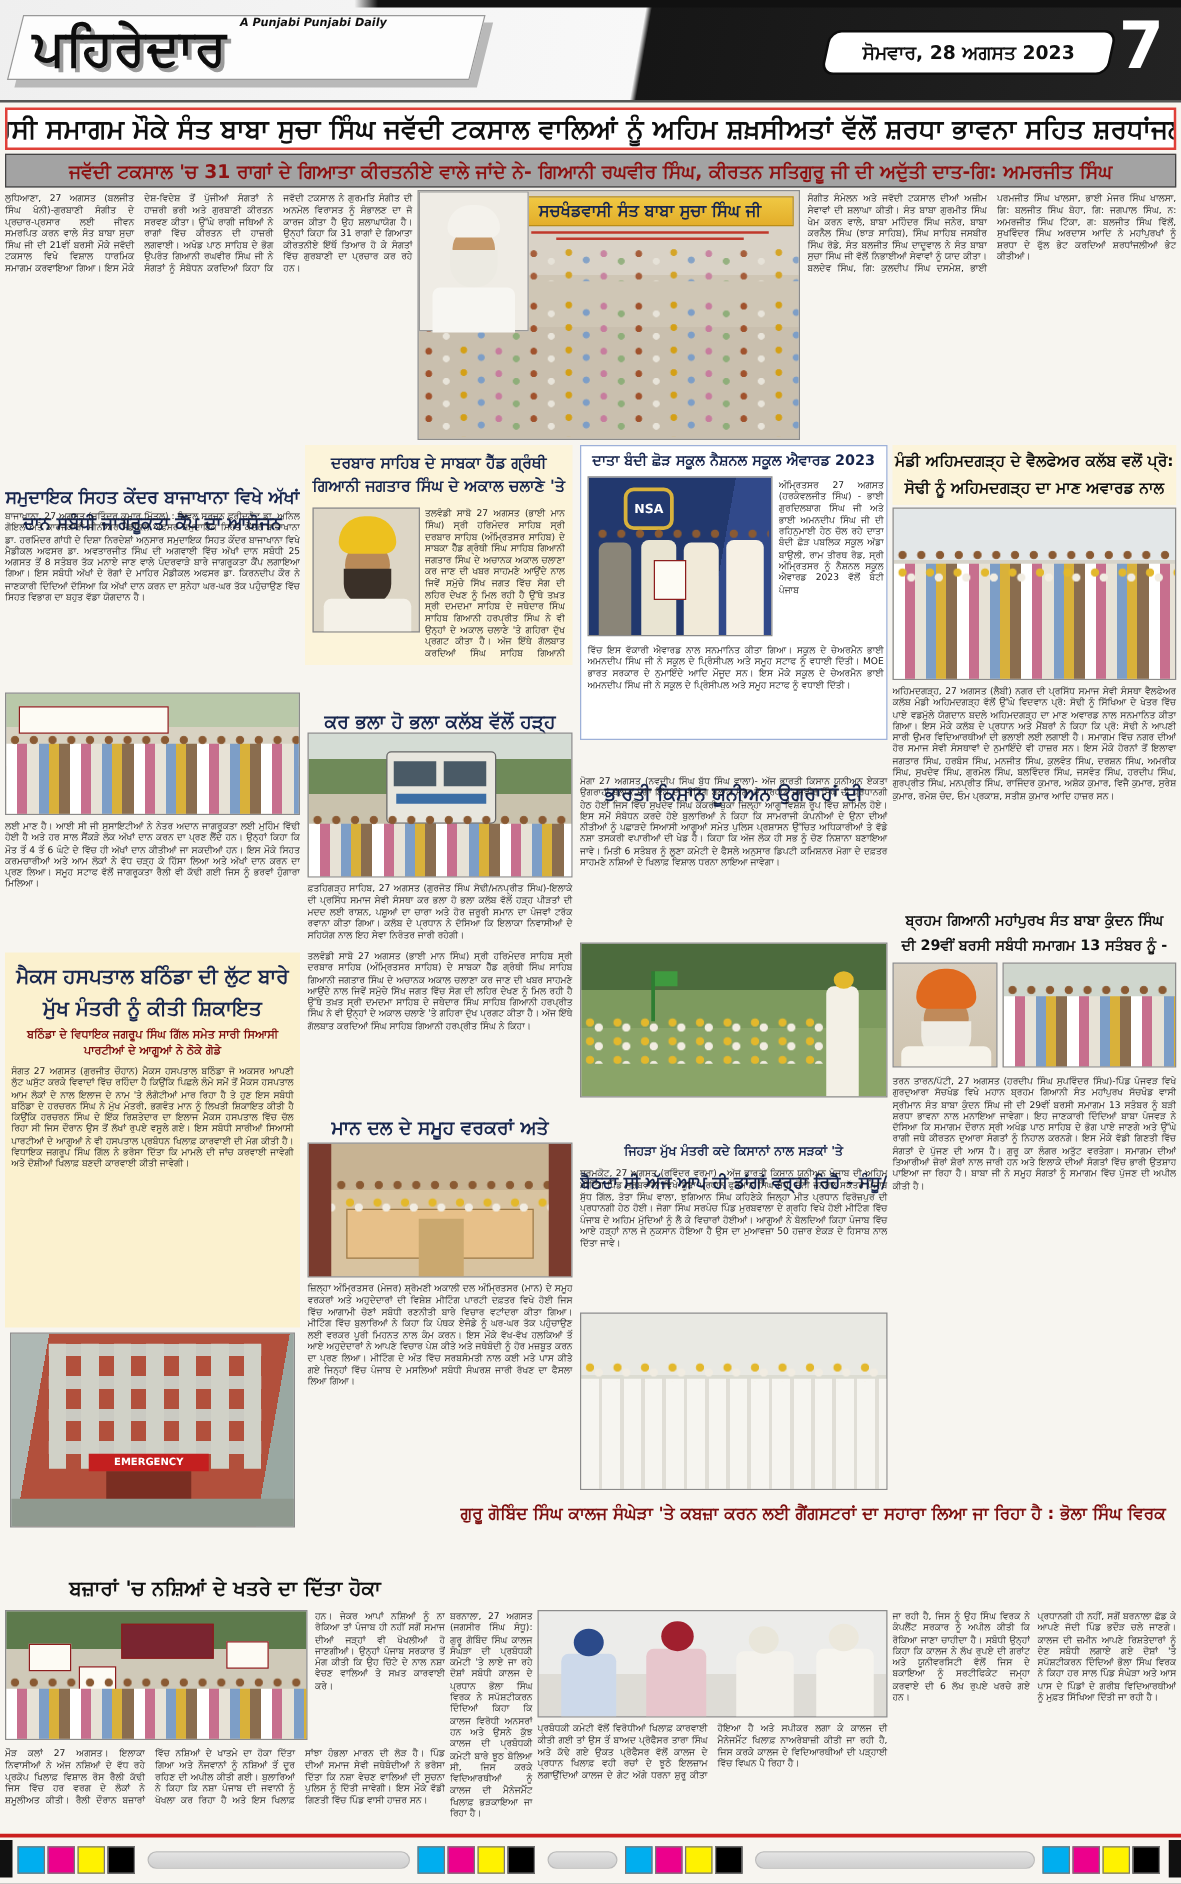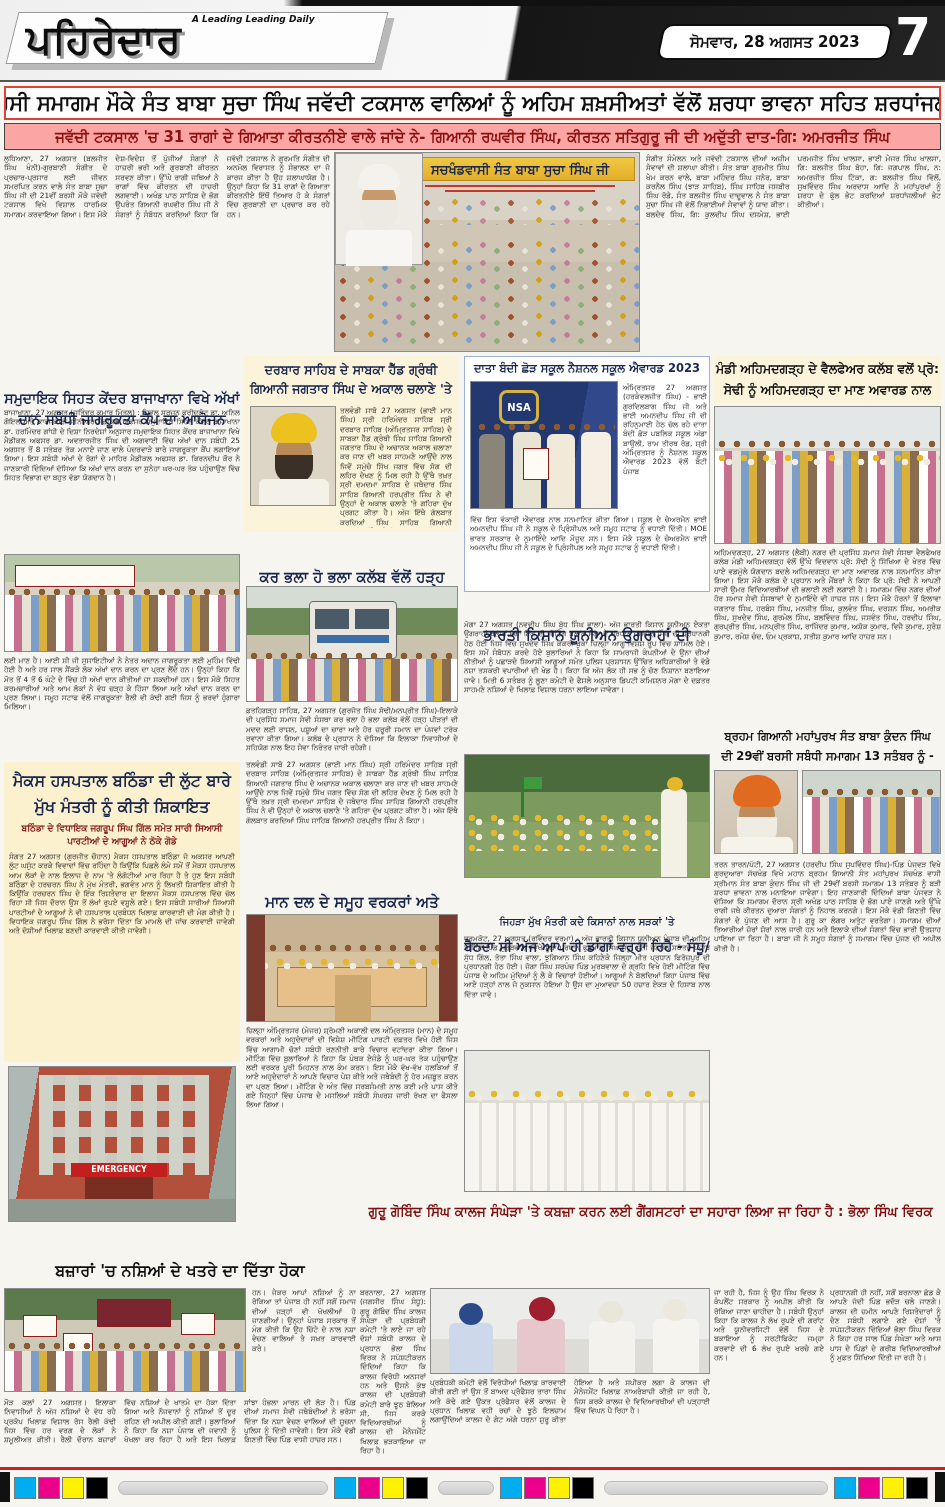--- a/index.html
+++ b/index.html
@@ -19,21 +19,21 @@
   .logo-tag { position:absolute; left:180px; top:6px; font-size:9px; font-style:italic; font-weight:bold; color:#111; }
   .logo-text { position:absolute; left:14px; top:8px; font-size:40px; font-weight:bold; color:#0d0d0d; letter-spacing:1px; text-shadow:3px 3px 0 #9a9a9a; }
   .date-panel { position:absolute; left:660px; top:24px; width:230px; height:36px; background:#fff; border:2px solid #0d0d0d; border-radius:10px; transform:skewX(-12deg); display:flex; align-items:center; justify-content:center; }
   .date-panel span { transform:skewX(12deg); font-size:15px; font-weight:bold; color:#111; }
   .page-num { position:absolute; right:6px; top:2px; width:52px; height:70px; color:#fff; font-size:52px; font-weight:bold; text-align:center; line-height:70px; }
   .mast-rule { left:0; top:80px; width:945px; height:2px; background:#555; }
 
   
   .lead-head { left:4px; top:86px; width:937px; height:34px; background:#fff; border:2px solid #e04038;
     display:flex; align-items:center; justify-content:center; font-size:21px; font-weight:bold; color:#0f0f0f; white-space:nowrap; overflow:hidden; }
-  .lead-deck { left:4px; top:123px; width:937px; height:27px; background:#fca5a5; border:1px solid #444;
+  .lead-deck { left:4px; top:123px; width:937px; height:27px; background:#a3a3a3; border:1px solid #444;
     display:flex; align-items:center; justify-content:center; font-size:15px; font-weight:bold; color:#8d1111; white-space:nowrap; overflow:hidden; }
 
   
   .bodytxt { font-size:7.3px; line-height:9.3px; color:#1c1c1c; text-align:justify; overflow:hidden; }
   .h-navy { color:#18264e; font-weight:bold; text-align:center; overflow:hidden;margin-top:28px; }
   .h-black { color:#101010; font-weight:bold; text-align:center; overflow:hidden; }
   .h-maroon { color:#7d0f0f; font-weight:bold; text-align:center; overflow:hidden; }
   .cols2 { column-count:2; column-gap:8px; }
   .cols3 { column-count:3; column-gap:8px; }
 
@@ -98,21 +98,21 @@
 </style>
 </head>
 <body>
 
 <div class="page">
 
   <div class="abs masthead">
     <div class="logo-wrap">
       <div class="logo-shadow"></div>
       <div class="logo-panel"></div>
-      <div class="logo-tag">A Leading Leading Daily</div>
+      <div class="logo-tag">A Punjabi Punjabi Daily</div>
       <div class="logo-text">ਪਹਿਰੇਦਾਰ</div>
     </div>
     <div class="date-panel">
       <span>ਸੋਮਵਾਰ, 28 ਅਗਸਤ 2023</span>
     </div>
     <div class="page-num">7</div>
   </div>
   <div class="abs mast-rule"></div>
 
   <div class="abs lead-head">21ਵੇਂ ਬਰਸੀ ਸਮਾਗਮ ਮੌਕੇ ਸੰਤ ਬਾਬਾ ਸੁਚਾ ਸਿੰਘ ਜਵੱਦੀ ਟਕਸਾਲ ਵਾਲਿਆਂ ਨੂੰ ਅਹਿਮ ਸ਼ਖ਼ਸੀਅਤਾਂ ਵੱਲੋਂ ਸ਼ਰਧਾ ਭਾਵਨਾ ਸਹਿਤ ਸ਼ਰਧਾਂਜਲੀਆਂ ਭੇਂਟ</div>

